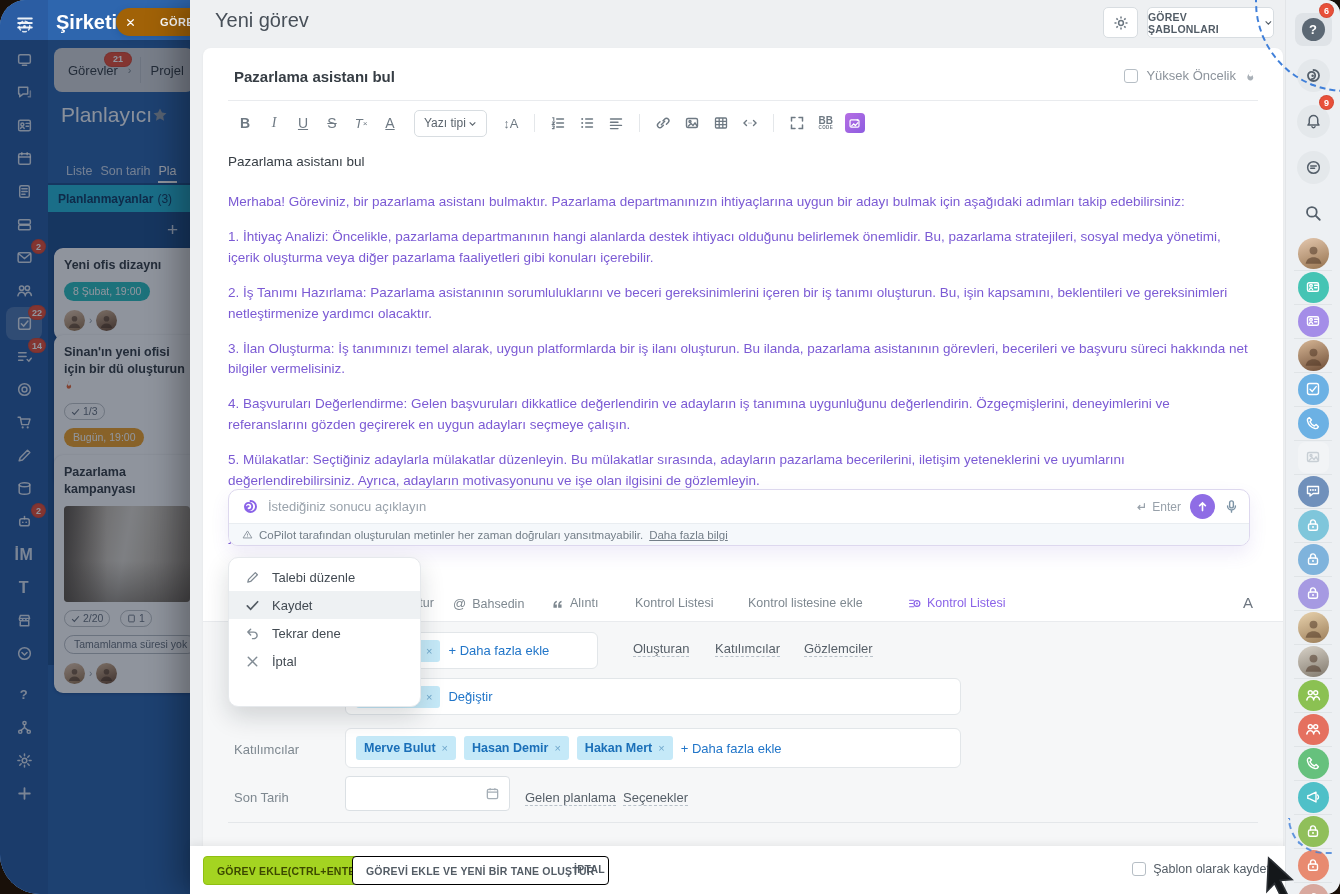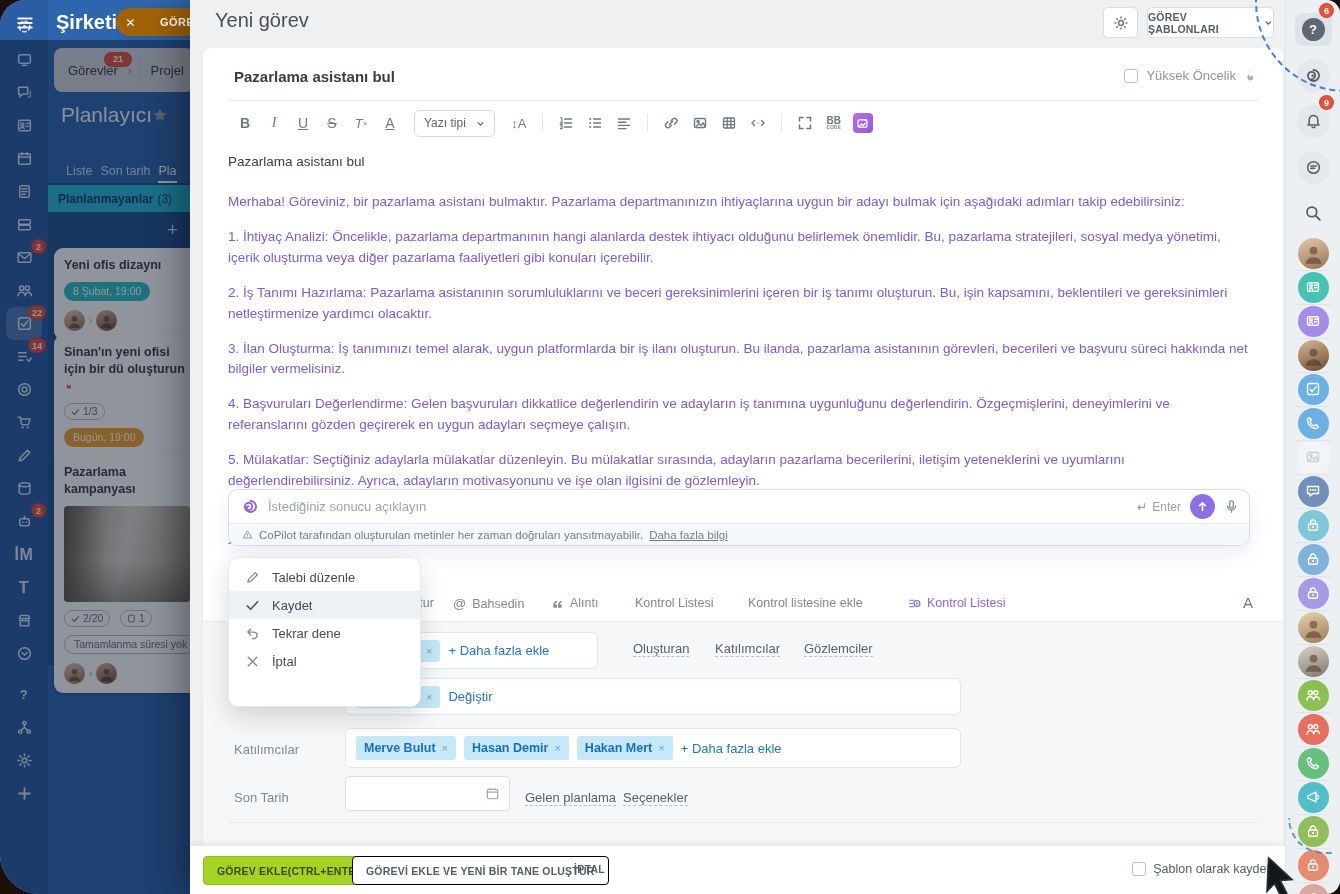--- a/index.html
+++ b/index.html
@@ -66,21 +66,21 @@
   .prio svg { width:13px; height:15px; color:#a9b0b7; }
   .divider { position:absolute; left:25px; width:1030px; height:1px; background:#e9ebee; }
   
   .toolbar { position:absolute; left:31px; top:60px; height:30px; display:flex; align-items:center; gap:7px; color:#6e7983; }
   .tb { min-width:22px; height:26px; display:flex; align-items:center; justify-content:center; font-size:14px; cursor:pointer; border-radius:4px; }
   .tb svg { width:16px; height:16px; }
   .tb.b { font-weight:bold; } .tb.i { font-style:italic; font-family:"Liberation Serif",serif; }
   .tb.u { text-decoration:underline; } .tb.s { text-decoration:line-through; }
   .tb.tx { font-size:13px; font-style:italic; } .tb.tx sub { font-size:8px; }
   .tb.a { text-decoration:underline; }
-  .fontsel { height:27px; border:1px solid #d8dde1; border-radius:5px; display:flex; align-items:center; gap:10px; padding:0 9px; font-size:12px; color:#5b646d; margin:0 6px; cursor:pointer; }
+  .fontsel { height:27px; border:1px solid #d8dde1; border-radius:5px; display:flex; align-items:center; gap:2px; padding:0 9px; font-size:12px; color:#5b646d; margin:0 6px; cursor:pointer; }
   .tbsep { width:1px; height:18px; background:#e4e7ea; margin:0 5px; }
   .bbtb { display:flex; flex-direction:column; align-items:center; line-height:1; font-weight:bold; }
   .bbtb .l1 { font-size:10px; } .bbtb .l2 { font-size:4.5px; letter-spacing:.4px; }
   .aimg { width:20px; height:20px; border-radius:4px; background:linear-gradient(135deg,#b66fe4,#8d5ce0); display:flex; align-items:center; justify-content:center; }
   .aimg svg { width:13px; height:13px; color:#fff; }
   
   .ebody { position:absolute; left:25px; top:104px; width:1022px; height:392px; overflow:hidden; }
   .ebody p { font-size:13.5px; line-height:1.55; color:#7b5ad4; margin-bottom:14px; }
   .ebody p.first { color:#363d44; margin-bottom:19px; }
   

